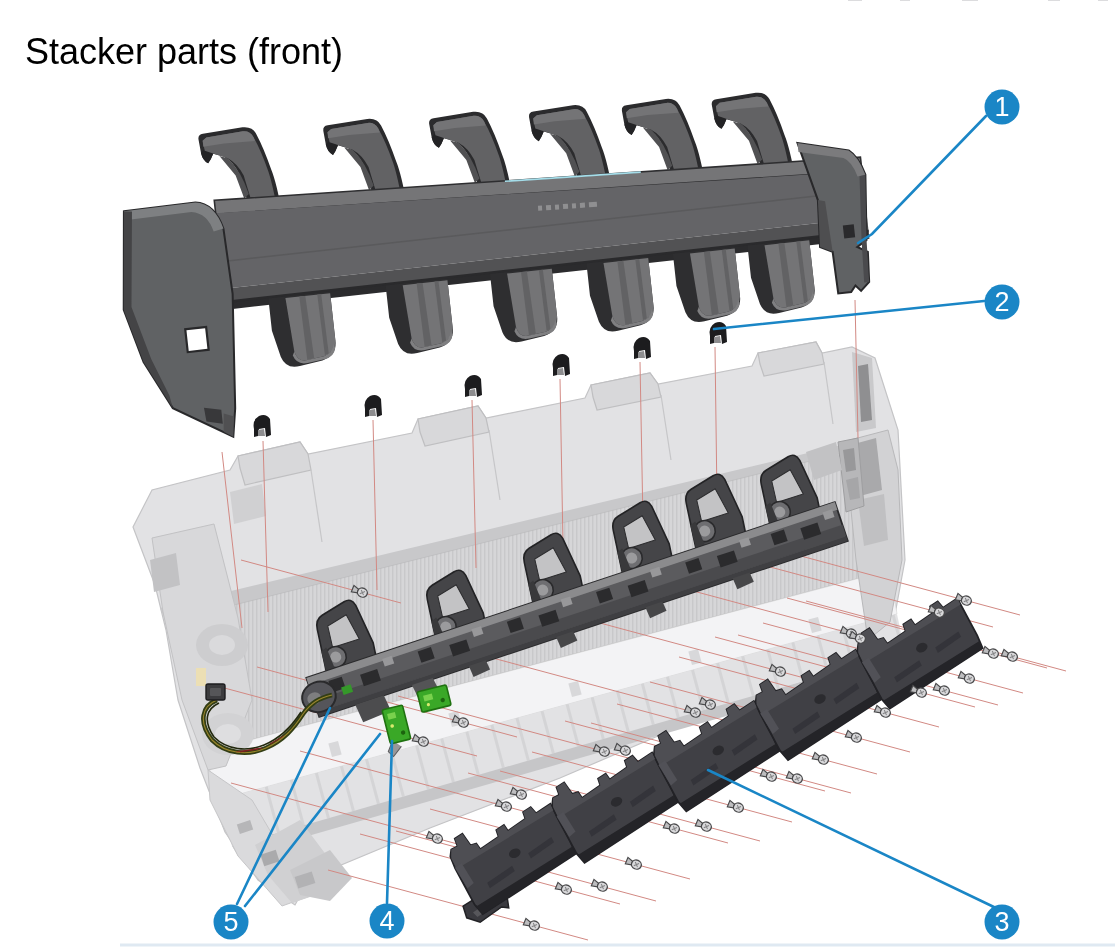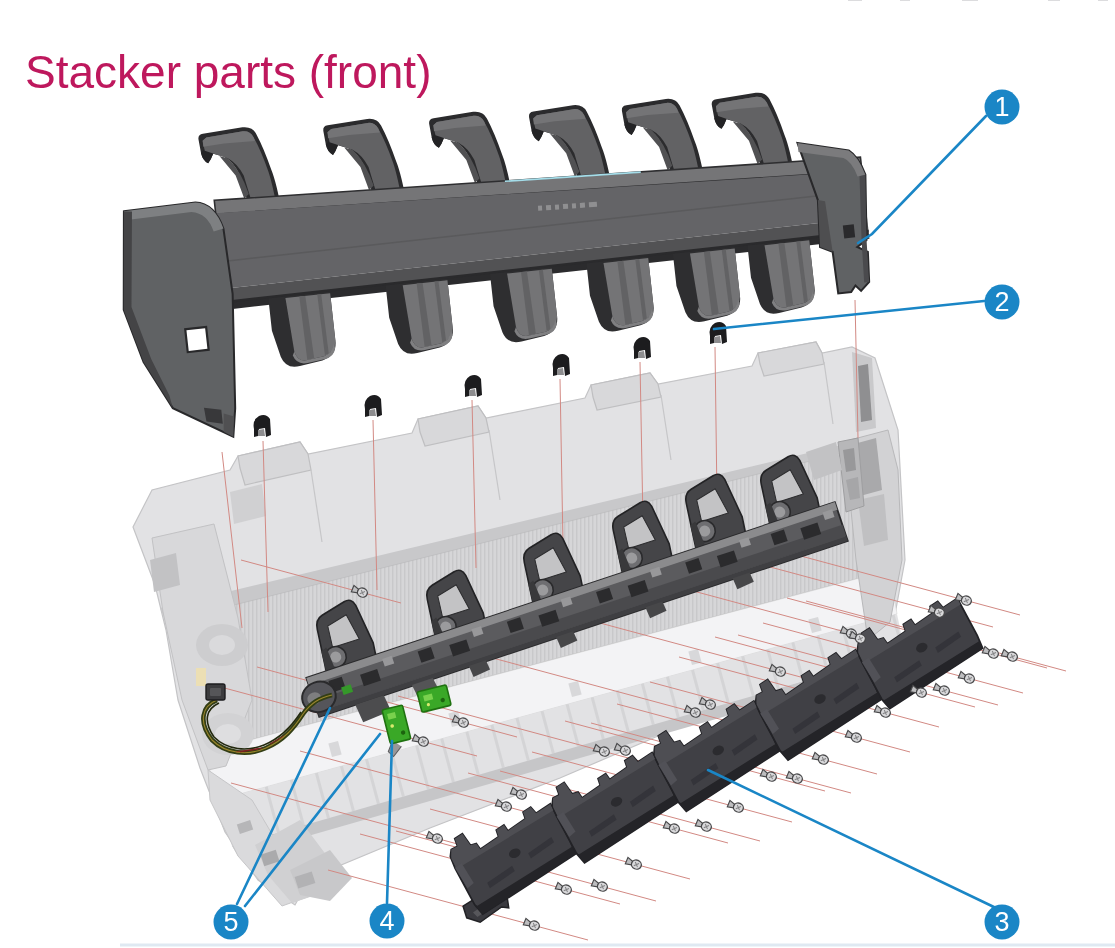--- a/index.html
+++ b/index.html
@@ -1,17 +1,17 @@
 <!DOCTYPE html>
 <html><head>
 <meta charset="utf-8">
 <style>
   html,body{margin:0;padding:0;background:#ffffff;width:1115px;height:948px;overflow:hidden;}
-  .title{position:absolute;left:25px;top:45px;font-family:"Liberation Sans",sans-serif;
-         font-size:46px;color:#be185d;}
+  .title{position:absolute;left:25px;top:31px;font-family:"Liberation Sans",sans-serif;
+         font-size:36px;color:#000000;}
   svg{position:absolute;left:0;top:0;}
 </style>
 </head>
 <body>
 <div class="title">Stacker parts (front)</div>
 <svg width="1115" height="948" viewBox="0 0 1115 948" xmlns="http://www.w3.org/2000/svg">
 <defs>
 
   <g id="finger">
     <path d="M 0,20 L -8,-24 Q -13,-38 -22,-44 L -32,-48 Q -35,-42 -38,-39 Q -43,-42 -44,-50 L -45,-64 Q -45,-69 -40,-69 L 0,-71 Q 10,-71 13,-63 Q 19,-48 24,-26 Q 28,-12 30,20 Z" fill="#2b2b2d"></path>

